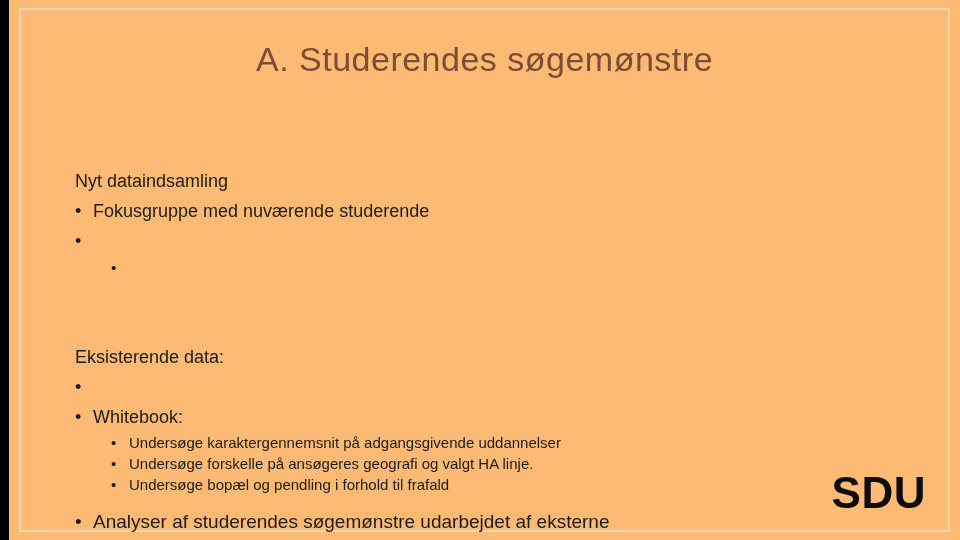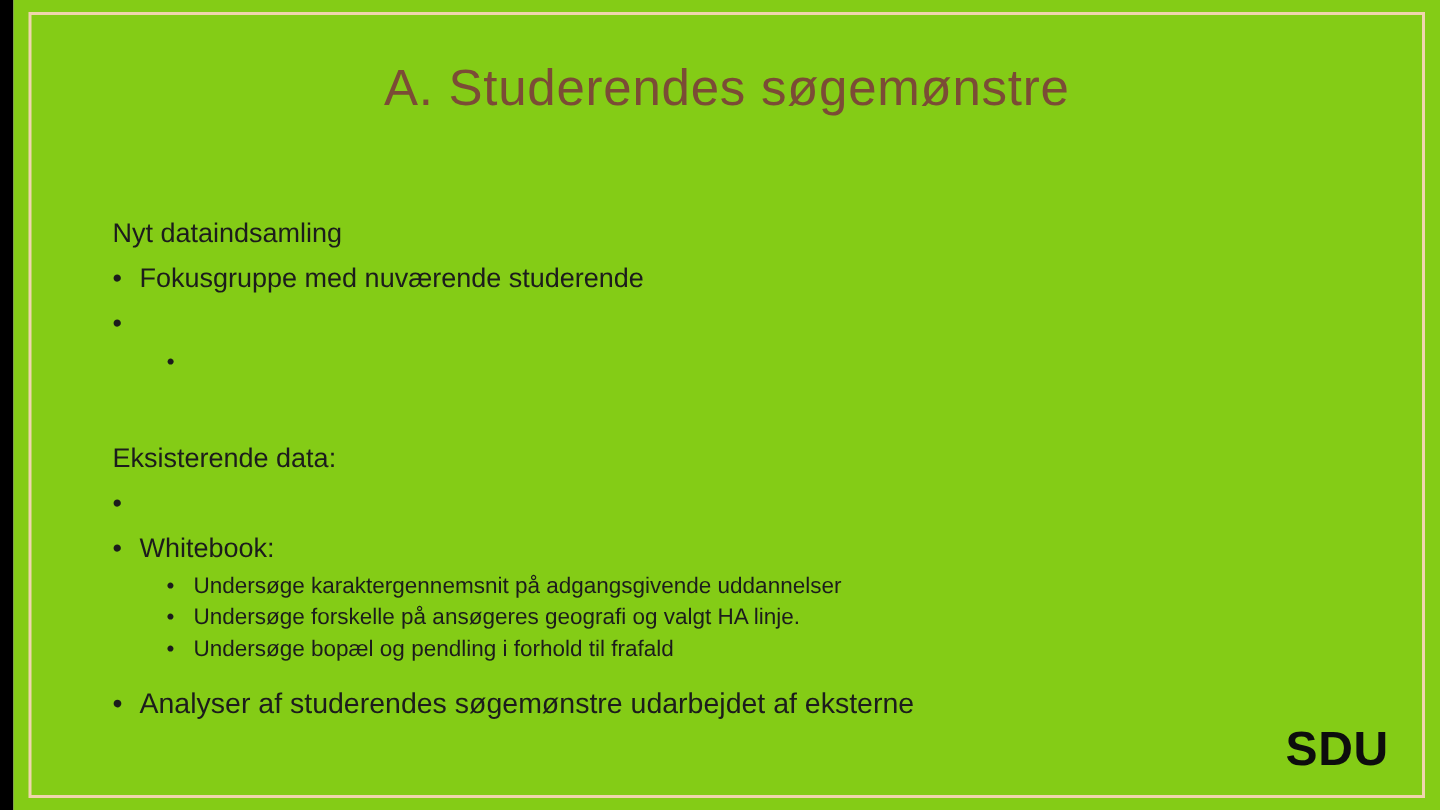--- a/index.html
+++ b/index.html
@@ -13,21 +13,21 @@
   }
   .left-bar {
     position: absolute;
     left: 0; top: 0;
     width: 9px; height: 540px;
     background: #000000;
   }
   .slide {
     position: absolute;
     left: 9px; top: 0; right: 0; bottom: 0;
-    background: #84cc16;
+    background: #fdba74;
   }
   .frame {
     position: absolute;
     left: 10px; top: 8px; right: 10px; bottom: 8px;
     border: 2px solid #f0d5ad;
     pointer-events: none;
   }
   .title {
     margin-top: 40px;
     text-align: center;
@@ -37,20 +37,21 @@
     letter-spacing: 0.5px;
   }
   .body {
     position: absolute;
     left: 66px; top: 140px; right: 40px;
   }
   .h1line {
     font-size: 18px;
     line-height: 30px;
     color: #1c1c1c;
+    margin-top: 26px;
   }
   .bl { display: flex; }
   .bl .b {
     flex: 0 0 auto;
     width: 18px;
     text-align: left;
   }
   .lvl1 { font-size: 18px; line-height: 30px; }
   .sub {
     font-size: 15px;
@@ -66,21 +67,21 @@
   }
   .gap { height: 36px; }
   .final {
     margin-top: 12px;
     font-size: 19px;
     line-height: 30px;
   }
   .logo {
     position: absolute;
     right: 34px; bottom: 22px;
-    font-size: 32px;
+    font-size: 44px;
     font-weight: 700;
     color: #0d0d0d;
     letter-spacing: 0.5px;
   }
 </style>
 </head>
 <body>
 
 <div class="left-bar"></div>
 

